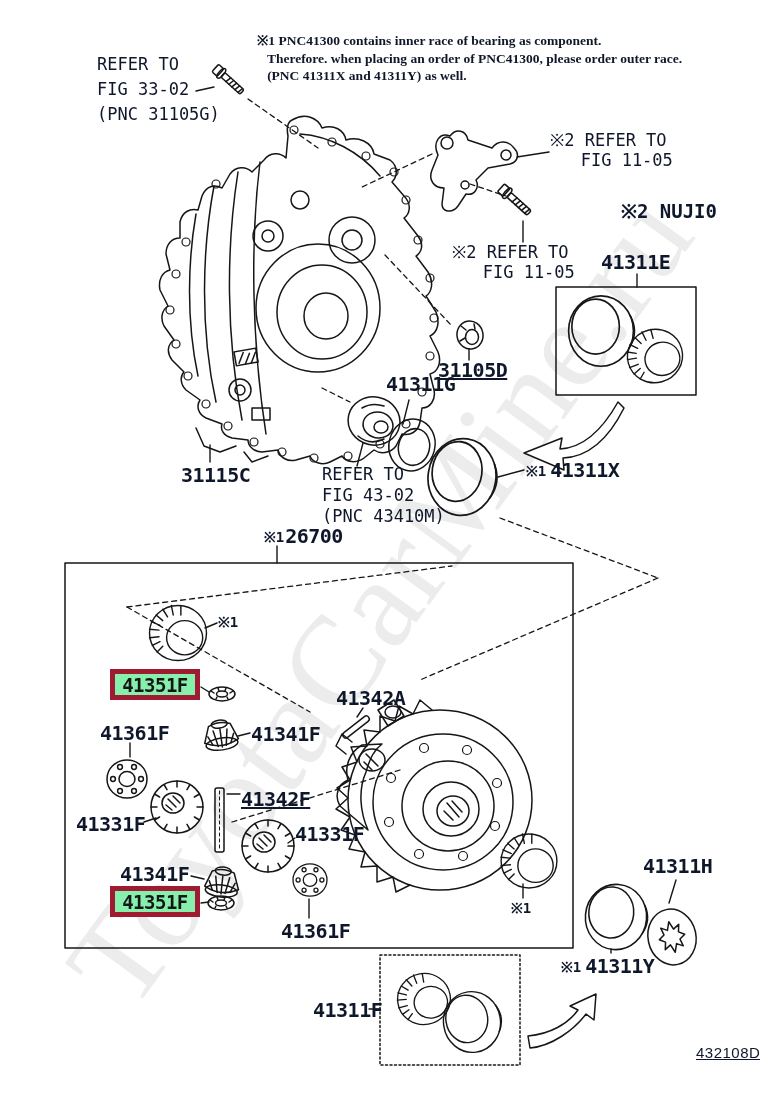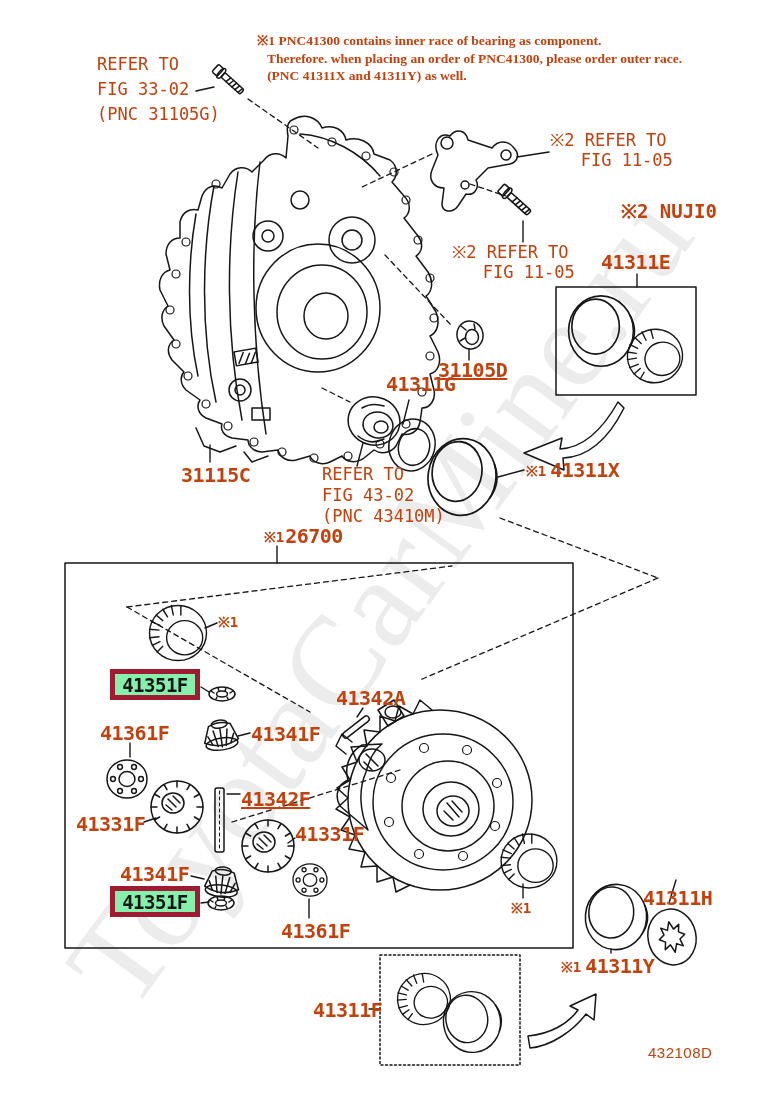--- a/index.html
+++ b/index.html
@@ -2,21 +2,21 @@
 <html><head>
 <meta charset="utf-8">
 <style>
   html,body{margin:0;padding:0;background:#fff;}
   #stage{position:relative;width:760px;height:1112px;background:#fff;overflow:hidden;
          font-family:"DejaVu Sans Mono",monospace;color:#161616;}
   #watermark{position:absolute;left:50%;top:54%;transform:translate(-50%,-50%) rotate(-54deg);
              font-family:"Liberation Serif",serif;font-size:128px;font-style:normal;
              color:#ececec;white-space:nowrap;z-index:0;letter-spacing:1px;}
   svg.art{position:absolute;left:0;top:0;z-index:1;}
-  .lbl{position:absolute;z-index:2;white-space:pre;color:#c2410c;}
+  .lbl{position:absolute;z-index:2;white-space:pre;color:#0f172a;}
   .pn{font-weight:bold;font-size:20px;letter-spacing:-0.5px;}
   .star{font-weight:bold;font-size:14px;}
   .ref{font-weight:normal;font-size:17px;line-height:24px;letter-spacing:0px;}
   .note{font-family:"Liberation Serif",serif;font-weight:bold;font-size:13.5px;line-height:17.5px;}
   .small{font-weight:bold;font-size:14px;}
   .code{font-family:"Liberation Sans",sans-serif;font-size:15px;letter-spacing:0.5px;}
   .group{display:flex;align-items:center;gap:4px;}
   .hl{position:absolute;z-index:2;box-sizing:border-box;width:90px;height:31px;
       border:5px solid #9e1b32;background:#86efac;display:flex;align-items:center;justify-content:center;
       font-weight:bold;font-size:19px;letter-spacing:-0.5px;}
@@ -299,23 +299,23 @@
   <div class="lbl pn" style="left:336px;top:686px;">41342A</div>
   <div class="lbl pn" style="left:241px;top:787px;text-decoration:underline;">41342F</div>
   <div class="lbl pn" style="left:76px;top:812px;">41331F</div>
   <div class="lbl pn" style="left:295px;top:822px;">41331F</div>
   <div class="lbl pn" style="left:120px;top:862px;">41341F</div>
   <div class="hl" style="left:110px;top:886px;">41351F</div>
   <div class="lbl pn" style="left:281px;top:919px;">41361F</div>
 
   <div class="lbl star" style="left:511px;top:898px;">※1</div>
 
-  <div class="lbl pn" style="left:643px;top:886px;">41311H</div>
+  <div class="lbl pn" style="left:643px;top:854px;">41311H</div>
 
   <div class="lbl group" style="left:561px;top:954px;">
     <span class="star">※1</span>
     <span class="pn">41311Y</span>
   </div>
 
   <div class="lbl pn" style="left:313px;top:998px;">41311F</div>
 
-  <div class="lbl code" style="left:648px;top:1044px;">432108D</div>
+  <div class="lbl code" style="left:696px;top:1044px;text-decoration:underline;">432108D</div>
 </div>
 
 </body></html>

